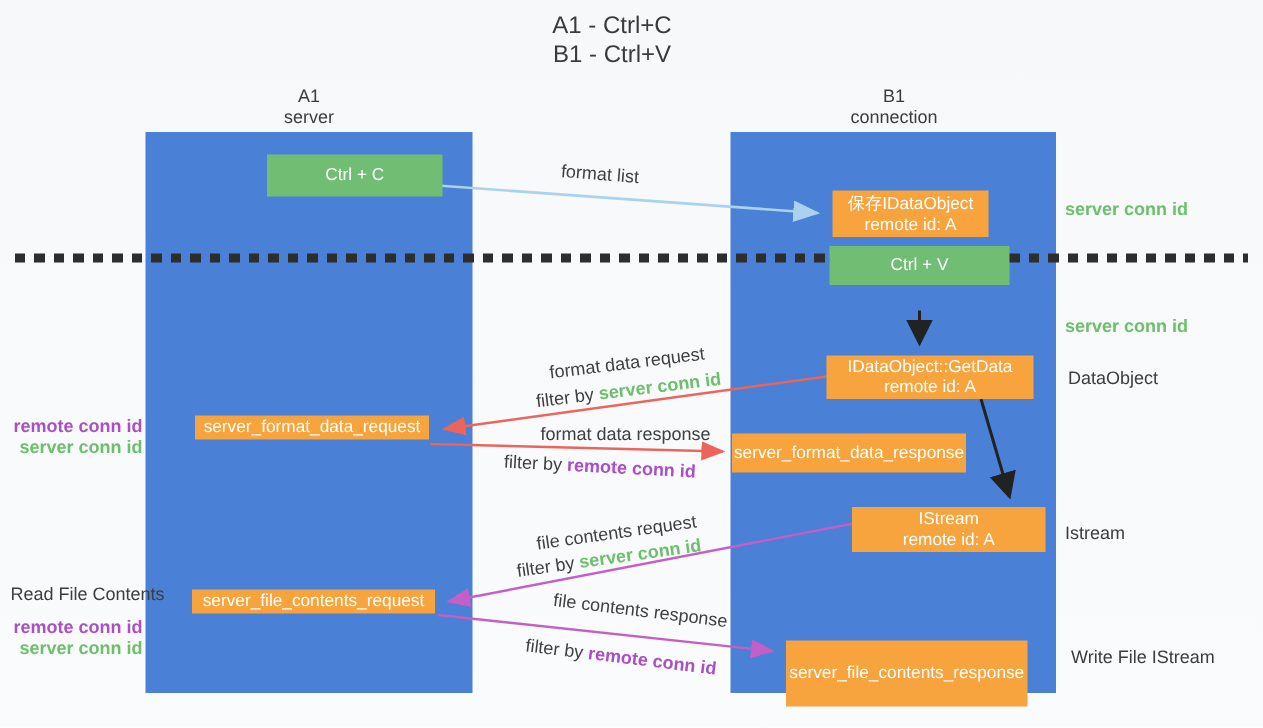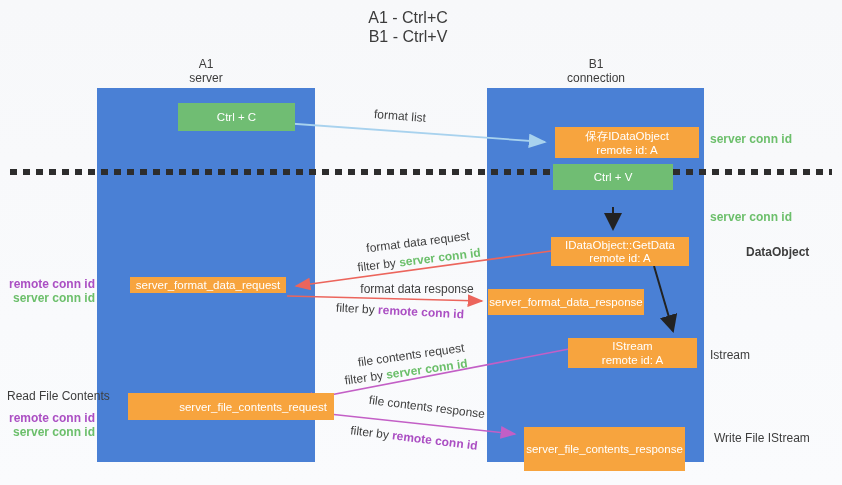--- a/index.html
+++ b/index.html
@@ -90,25 +90,25 @@
   <line x1="569" y1="349" x2="299" y2="401" stroke="#c35fc6" stroke-width="1.6" marker-end="url(#mk-mag)"></line>
   <line x1="292" y1="410" x2="515" y2="434" stroke="#c35fc6" stroke-width="1.6" marker-end="url(#mk-mag)"></line>
 </svg>
 
 <div class="abs node green" style="left:138px;top:103px;width:117px;height:28px;margin-left:40px;">
   <span>Ctrl + C</span>
 </div>
 <div class="abs node orange" style="left:130px;top:277px;width:156px;height:16px;">
   <span>server_format_data_request</span>
 </div>
-<div class="abs node orange" style="left:128px;top:393px;width:162px;height:27px;padding-left:44px;">
+<div class="abs node orange" style="left:128px;top:393px;width:162px;height:16px;">
   <span>server_file_contents_request</span>
 </div>
 
-<div class="abs node orange" style="left:555px;top:127px;width:144px;height:31px;">
+<div class="abs node orange" style="left:555px;top:127px;width:104px;height:31px;">
   <span>保存IDataObject</span>
   <span>remote id: A</span>
 </div>
 <div class="abs node green" style="left:553px;top:164px;width:120px;height:26px;">
   <span>Ctrl + V</span>
 </div>
 <div class="abs node orange" style="left:551px;top:237px;width:138px;height:29px;line-height:13px;">
   <span>IDataObject::GetData</span>
   <span>remote id: A</span>
 </div>
@@ -150,21 +150,21 @@
 
 <div class="abs arrow-label" style="left:427px;top:407px;transform:translate(-50%,-50%) rotate(7deg);">
   <span>file contents response</span>
 </div>
 <div class="abs arrow-label" style="left:414px;top:438px;transform:translate(-50%,-50%) rotate(7deg);">
   <span>filter by </span><span class="conn-purple">remote conn id</span>
 </div>
 
 <div class="abs side-green" style="left:710px;top:132px;">server conn id</div>
 <div class="abs side-green" style="left:710px;top:210px;">server conn id</div>
-<div class="abs side-label" style="left:746px;top:245px;font-weight:bold;">DataObject</div>
+<div class="abs side-label" style="left:712px;top:245px;">DataObject</div>
 <div class="abs side-label" style="left:710px;top:348px;">Istream</div>
 <div class="abs side-label" style="left:714px;top:431px;">Write File IStream</div>
 
 <div class="abs conn-stack" style="left:0px;top:277px;">
   <div class="conn-purple">remote conn id</div>
   <div class="conn-green">server conn id</div>
 </div>
 <div class="abs side-label" style="left:7px;top:389px;">Read File Contents</div>
 <div class="abs conn-stack" style="left:0px;top:411px;">
   <div class="conn-purple">remote conn id</div>

